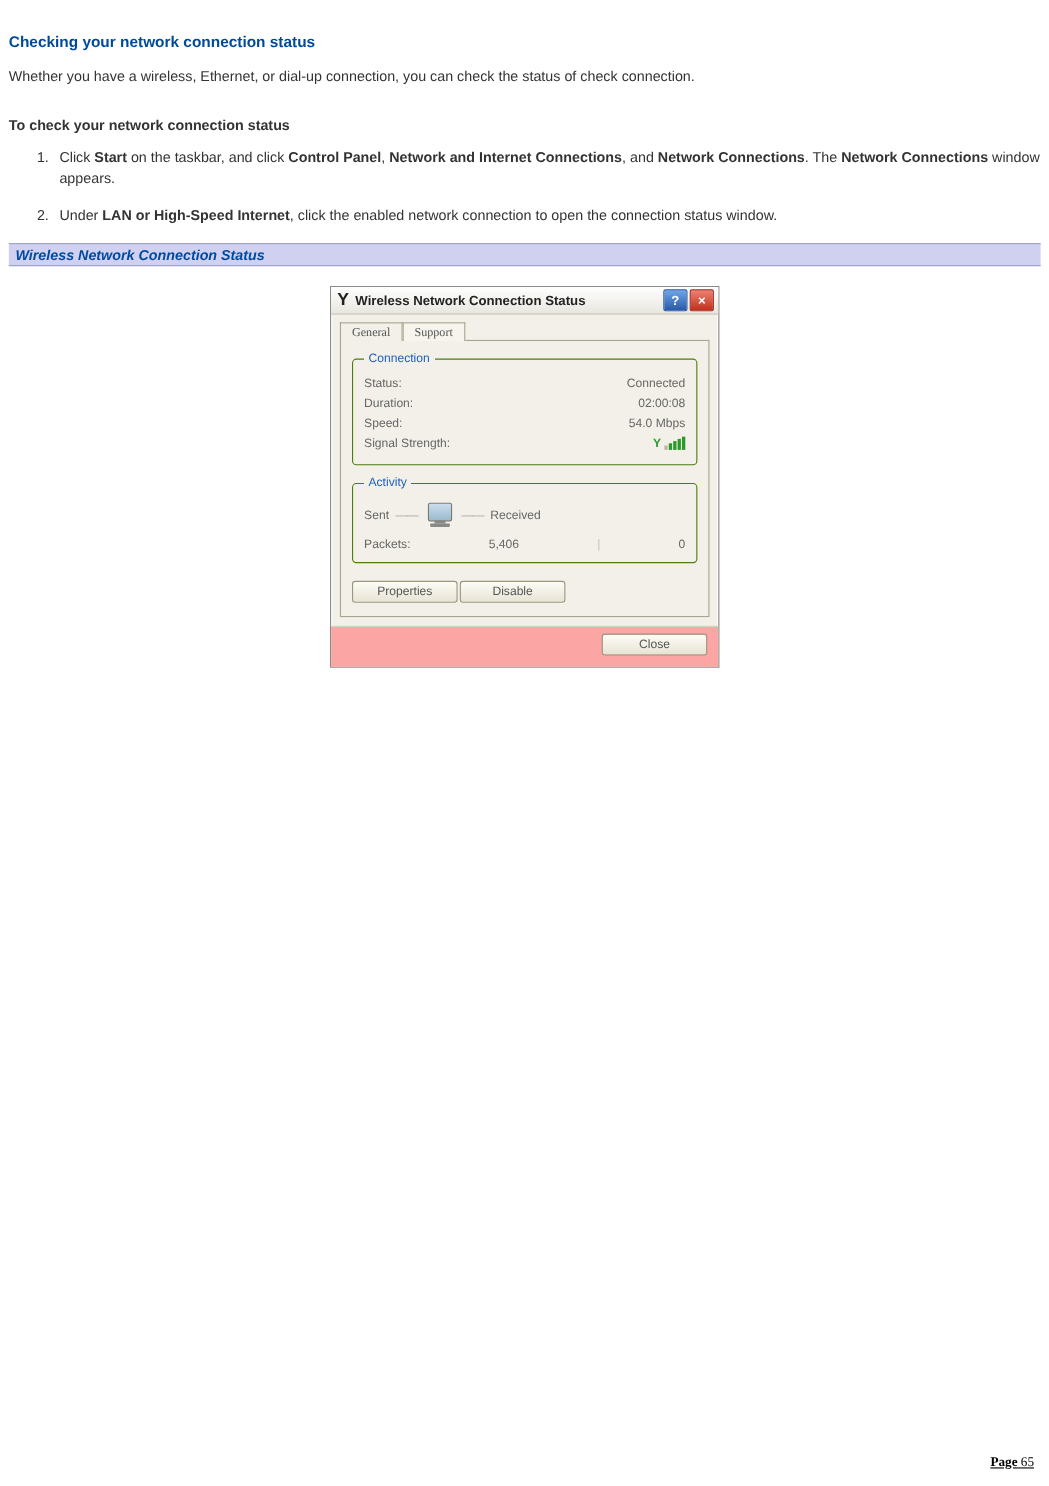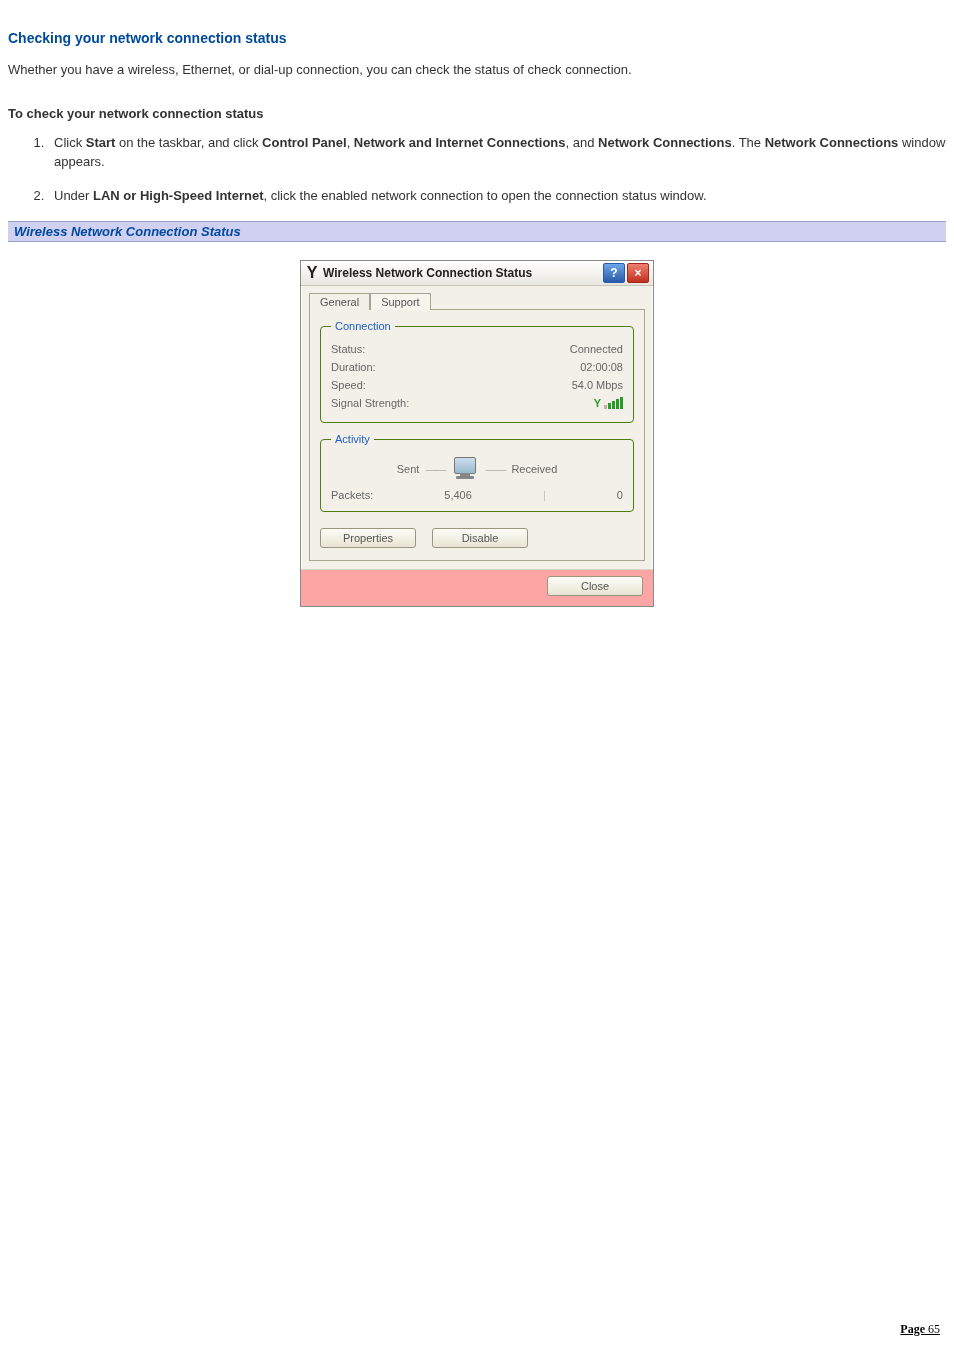--- a/index.html
+++ b/index.html
@@ -117,20 +117,21 @@
   }
   .tab {
     border: 1px solid #a8a490;
     border-bottom: none;
     padding: 2px 10px;
     font-size: 11px;
     background: #f6f4ec;
     position: relative;
     top: 1px;
     color: #555;
+    font-family: Liberation Serif, serif;
   }
   .tab.active {
     background: #f2f0e8;
     z-index: 2;
   }
   .tabpanel {
     margin: 0 8px 8px 8px;
     border: 1px solid #a8a490;
     background: #f2f0e8;
     padding: 10px 10px 12px 10px;
@@ -169,21 +170,21 @@
   }
   .signal .bar {
     width: 3px;
     background: #2a9a2a;
   }
   .signal .bar.off { background: #bcb8a0; }
 
   .activity-row {
     display: flex;
     align-items: center;
-    justify-content: center;
+    justify-content: flex-start;
     font-size: 11px;
     color: #666;
     padding: 4px 0 8px 0;
   }
   .activity-row .center {
     display: flex;
     align-items: center;
     gap: 6px;
   }
   .dash { color: #aaa; letter-spacing: -1px; }
@@ -219,21 +220,21 @@
     justify-content: space-between;
     font-size: 11px;
     color: #666;
   }
   .activity-values .sep {
     color: #c8c4b0;
   }
 
   .btnrow {
     display: flex;
-    gap: 16px;
+    gap: 2px;
     margin-top: 16px;
   }
   .xp-btn {
     border: 1px solid #9a9680;
     background: linear-gradient(#fdfdf6, #e8e4d4);
     border-radius: 3px;
     font-size: 11px;
     color: #555;
     padding: 3px 12px;
     min-width: 70px;

